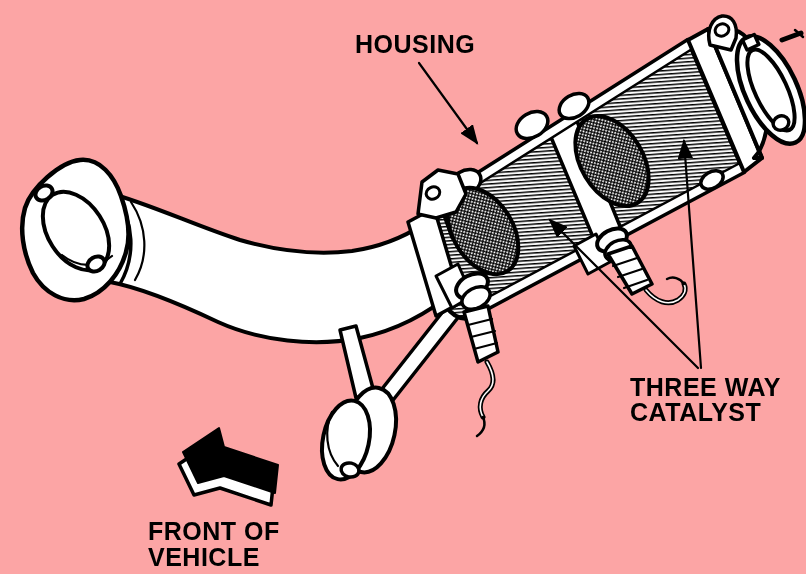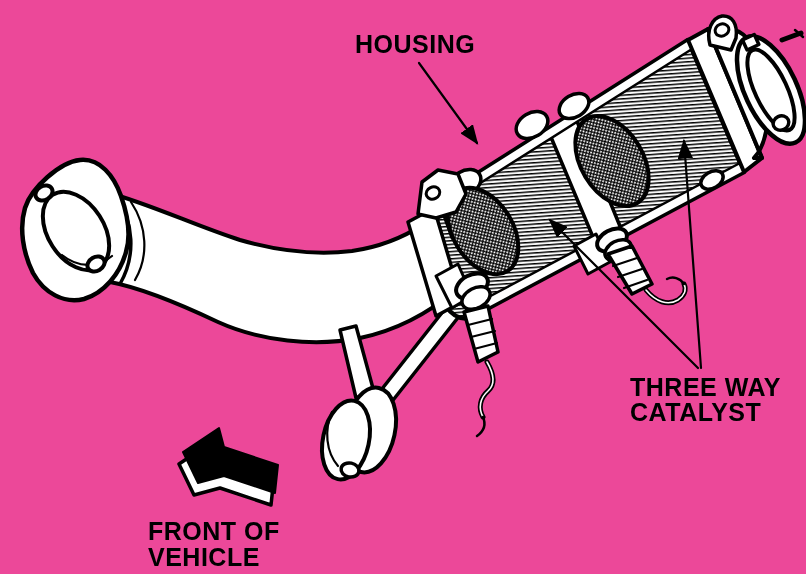--- a/index.html
+++ b/index.html
@@ -1,16 +1,16 @@
 <!DOCTYPE html>
 <html><head>
 <meta charset="utf-8">
 <style>
   html,body{margin:0;padding:0;background:#fff;}
-  #stage{position:relative;width:806px;height:574px;background:#ec4899;overflow:hidden;
+  #stage{position:relative;width:806px;height:574px;background:#fca5a5;overflow:hidden;
          font-family:"Liberation Sans", sans-serif;}
   svg{display:block;}
   .lbl{font-family:"Liberation Sans", sans-serif;font-weight:bold;font-size:25px;
        letter-spacing:0.5px;fill:#000;}
 </style>
 </head>
 <body>
 
 <div id="stage">
 <svg width="806" height="574" viewBox="0 0 806 574">

